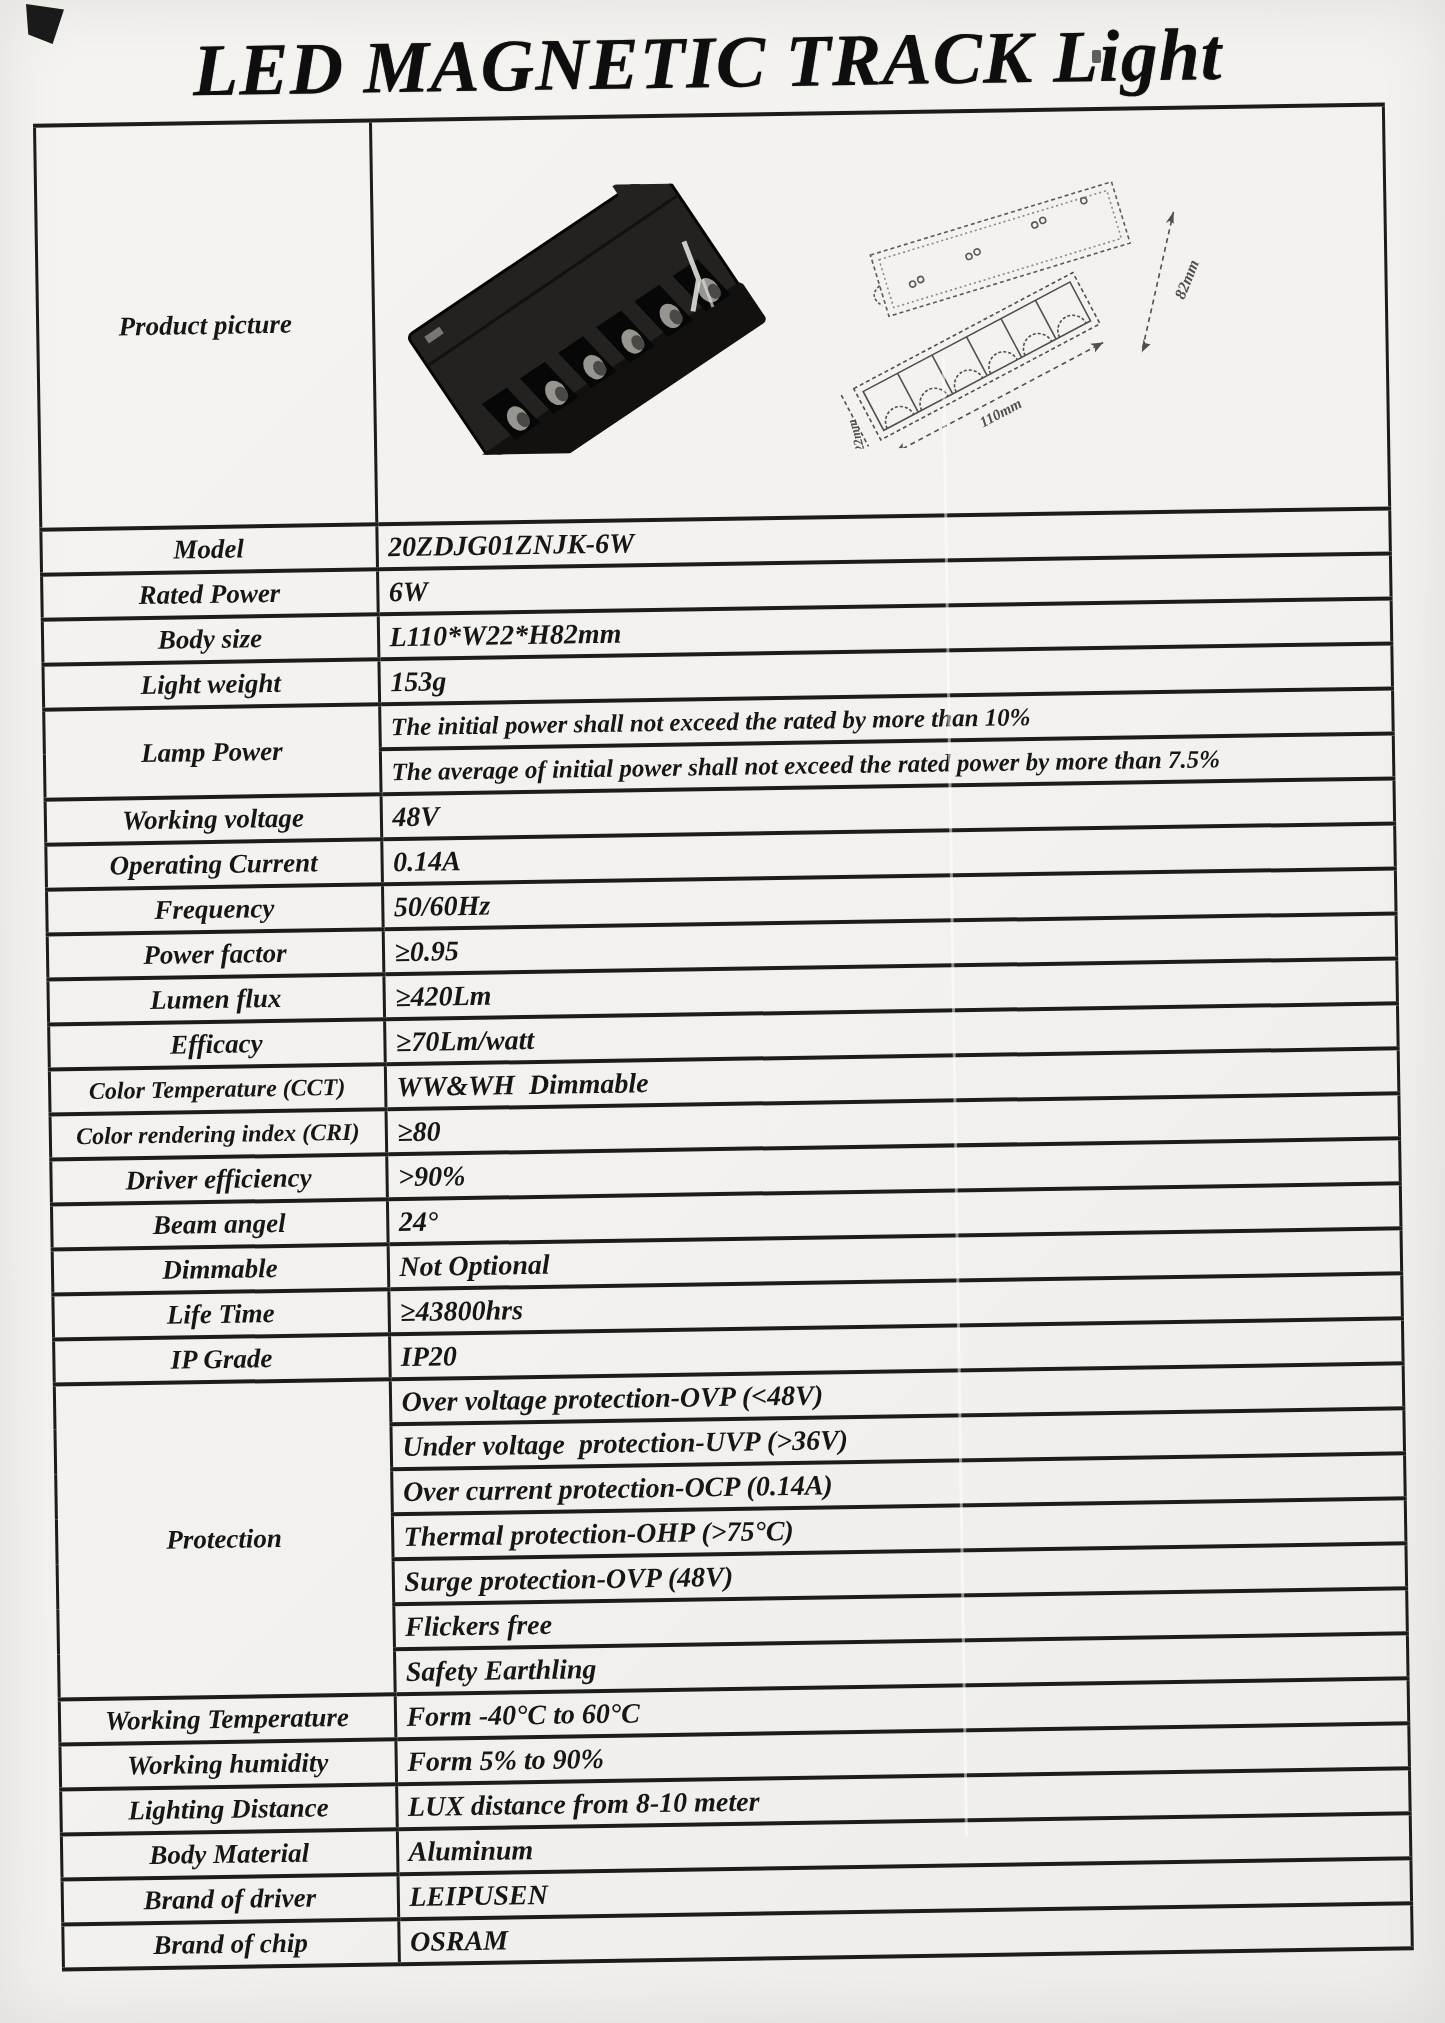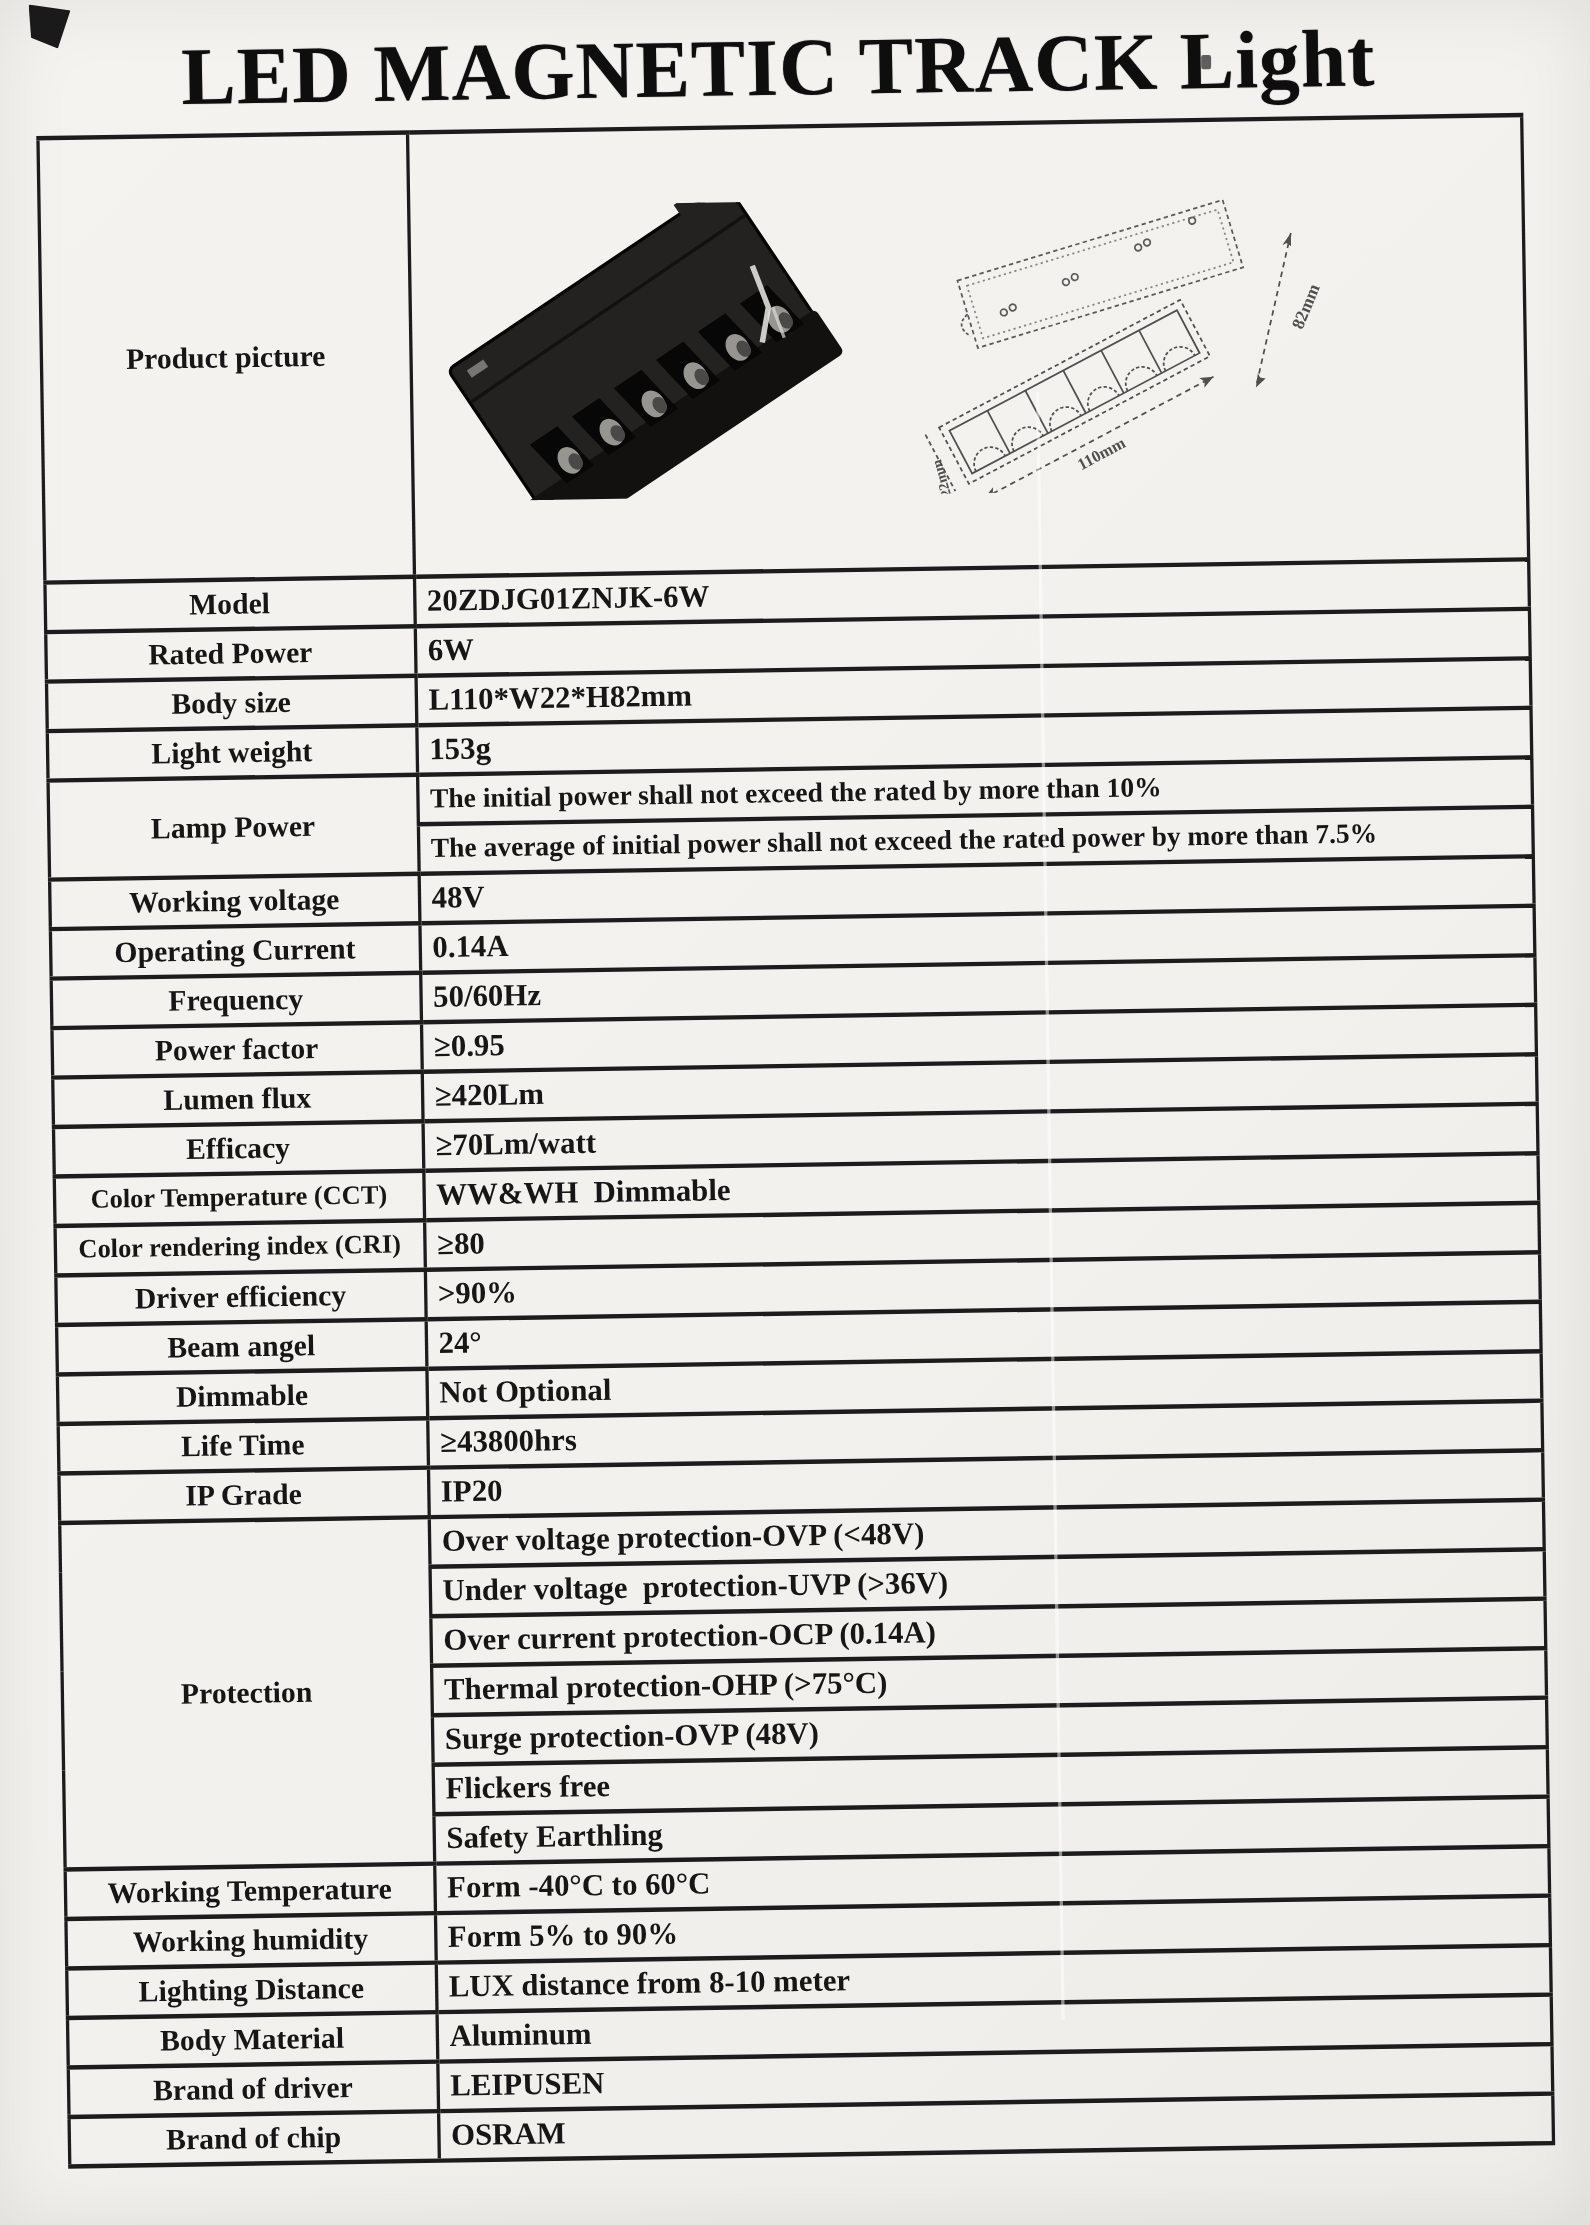--- a/index.html
+++ b/index.html
@@ -6,20 +6,21 @@
   body{
     width:1445px;height:2023px;overflow:hidden;position:relative;
     background:#e9e8e5;
     font-family:"Liberation Serif","DejaVu Serif",serif;
     color:#161616;
   }
   .sheet{
     position:absolute;inset:0;
     background:linear-gradient(135deg,#f4f3f0 0%,#f2f1ee 55%,#edece8 100%);
     box-shadow:inset 0 0 70px rgba(0,0,0,0.08);
+    font-style:italic;
   }
   .rot{position:absolute;inset:0;transform:rotate(-0.9deg);transform-origin:50% 50%;}
   .title{
     margin:20px 0 8px;text-align:center;
     font-size:74px;font-weight:bold;letter-spacing:1px;color:#0e0e0e;
     text-shadow:0 0 1px rgba(0,0,0,.55);
   }
   table.spec{border-collapse:collapse;margin:0 auto;width:1352px;table-layout:fixed;background:transparent;}
   col.c1{width:336px;}
   td{

